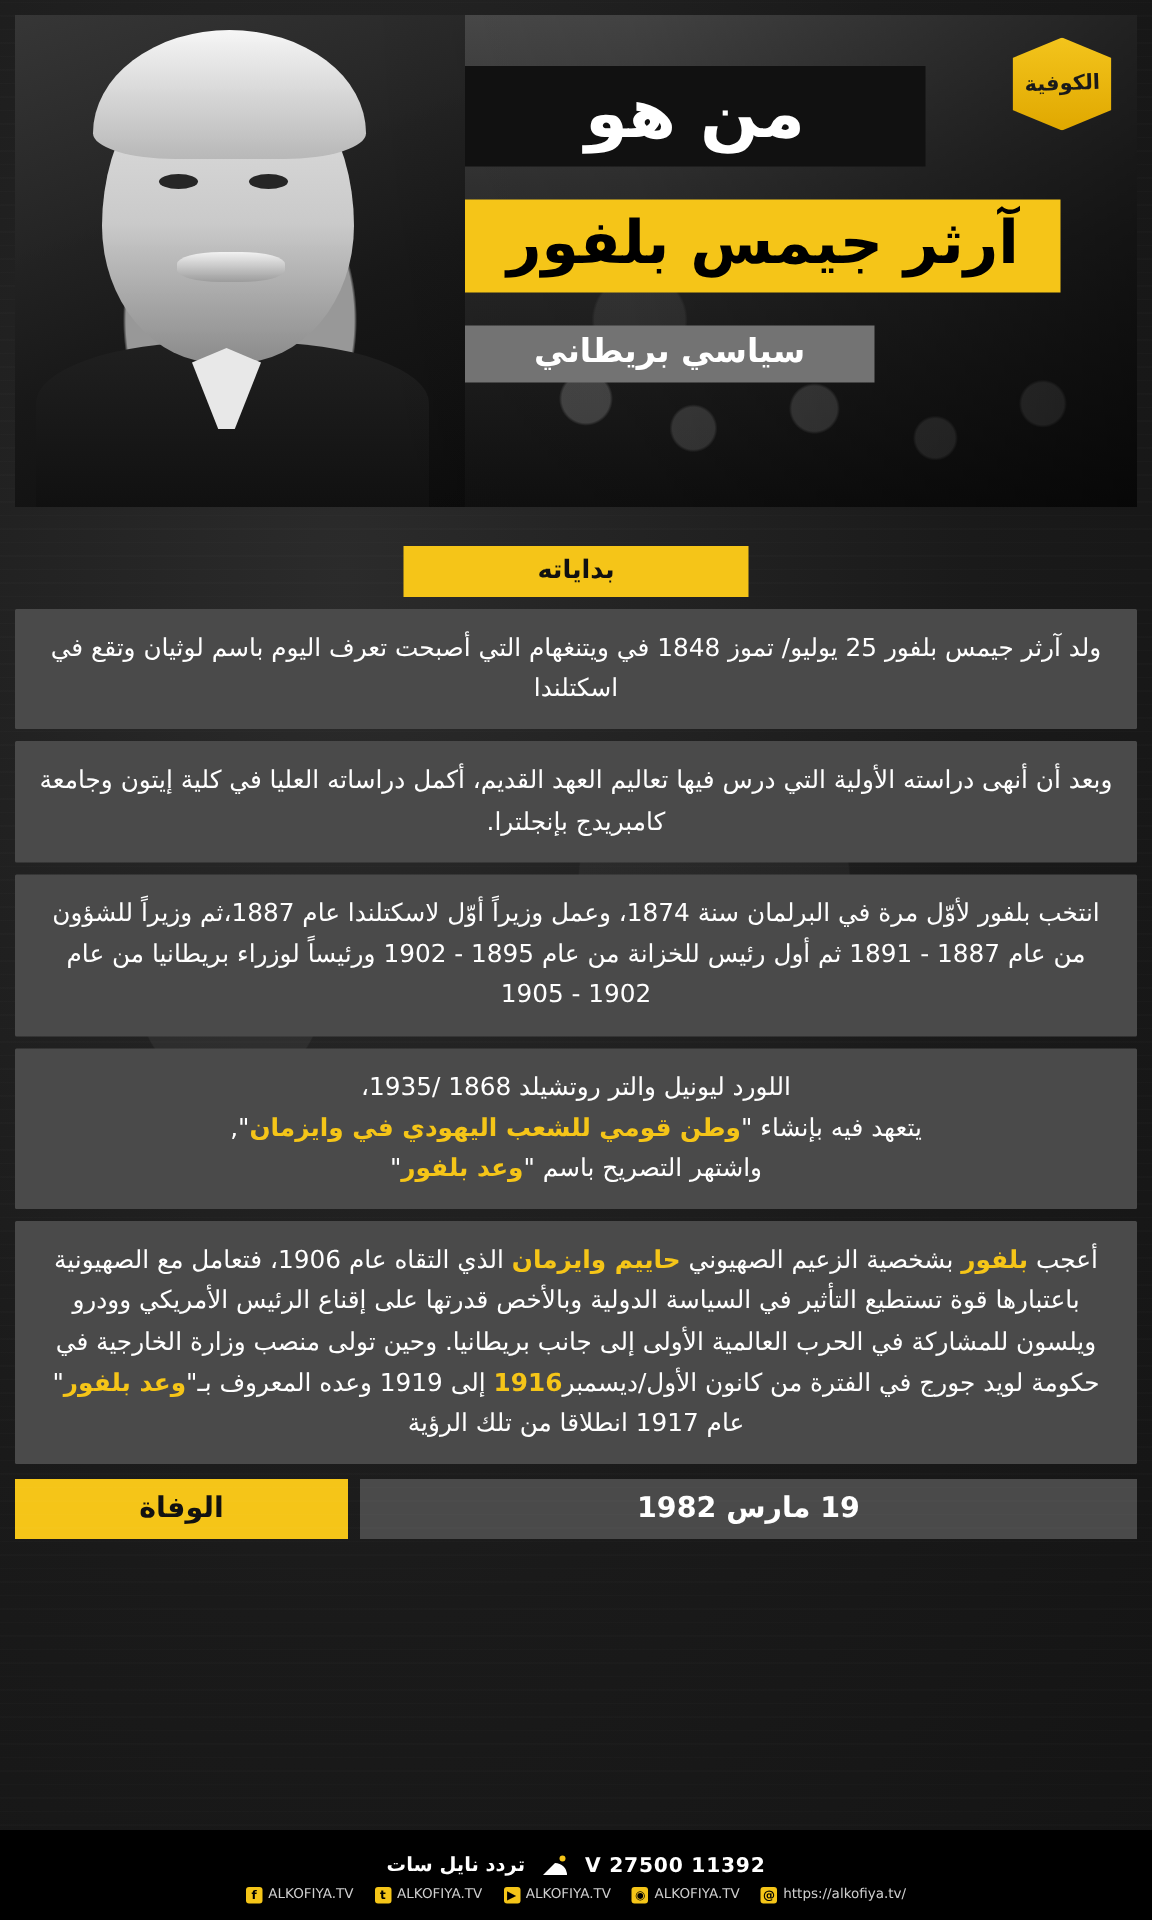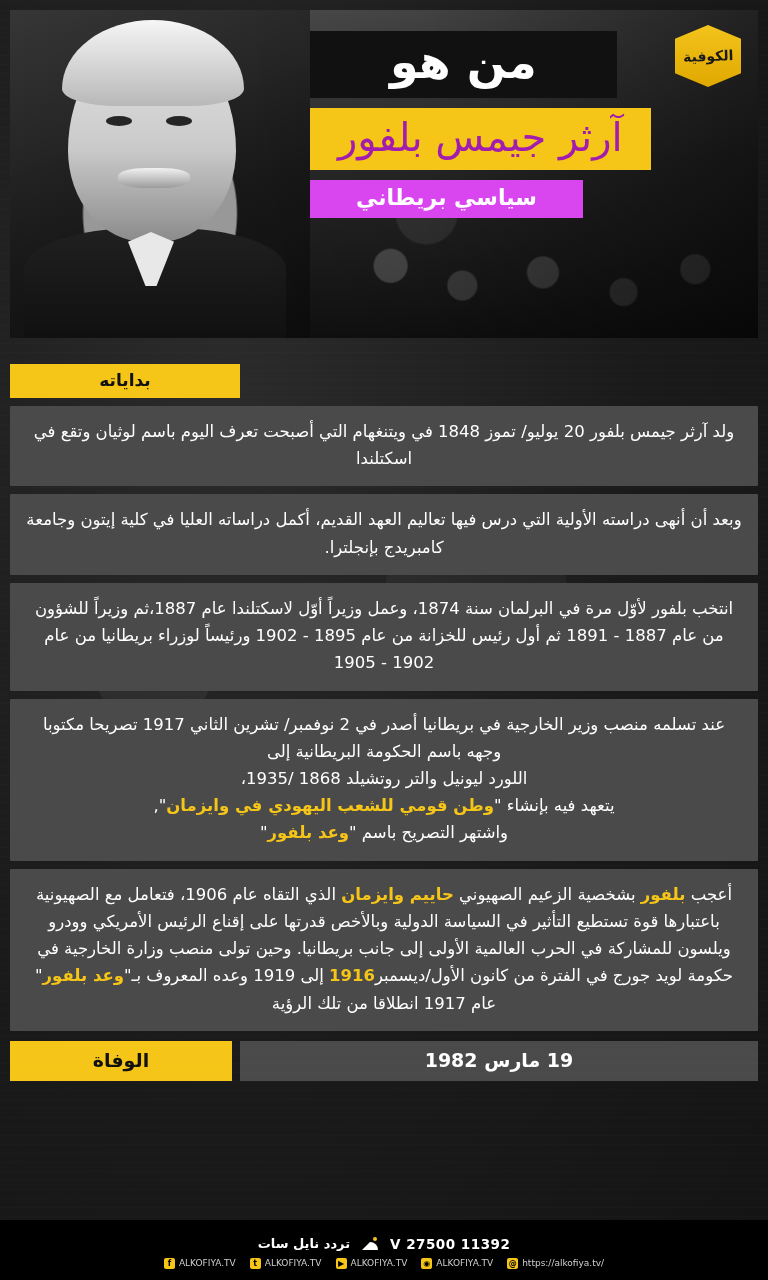--- a/index.html
+++ b/index.html
@@ -111,58 +111,58 @@
     clip-path: polygon(50% 0, 100% 22%, 100% 78%, 50% 100%, 0 78%, 0 22%);
     display: flex; align-items: center; justify-content: center;
   }
   #logo .logo-text {
     color: #1a1a1a; font-size: 14px; font-weight: bold;
     transform: rotate(-2deg);
   }
 
   .hero-titles {
     position: absolute;
-    right: 18px; top: 21px;
-    display: flex; flex-direction: column; align-items: flex-end; gap: 10px;
+    right: 18px; top: 34px;
+    display: flex; flex-direction: column; align-items: flex-end; gap: 22px;
     width: 430px;
   }
   .title-main {
     background: #111;
     color: #fff;
     font-size: 46px;
     font-weight: bold;
     padding: 6px 80px 10px 80px;
     letter-spacing: 1px;
     line-height: 1.1;
   }
   .title-name {
     background: #f5c518;
-    color: #a21caf;
+    color: #000000;
     font-size: 40px;
-    font-weight: normal;
+    font-weight: bold;
     padding: 6px 28px 10px 28px;
     line-height: 1.15;
     white-space: nowrap;
   }
   .title-sub {
-    background: #d946ef;
+    background: #737373;
     color: #fff;
     font-size: 22px;
     font-weight: bold;
     padding: 5px 46px 8px 46px;
   }
 
   
   #content {
     position: relative;
     padding: 16px 10px 0 10px;
   }
   .section-head {
     display: flex;
-    justify-content: flex-end;
+    justify-content: center;
     margin: 10px 0 8px 0;
   }
   .section-head .chip {
     background: #f5c518;
     color: #111;
     font-size: 17px;
     font-weight: bold;
     padding: 6px 24px 8px 24px;
     min-width: 230px;
     text-align: center;
@@ -273,31 +273,30 @@
       <div class="title-sub">سياسي بريطاني</div>
     </div>
   </div>
 
   <div id="content">
 
     <div class="section-head">
       <div class="chip">بداياته</div>
     </div>
     <div class="card">
-      <p>ولد آرثر جيمس بلفور 20 يوليو/ تموز 1848 في ويتنغهام التي أصبحت تعرف اليوم باسم لوثيان وتقع في اسكتلندا</p>
+      <p>ولد آرثر جيمس بلفور 25 يوليو/ تموز 1848 في ويتنغهام التي أصبحت تعرف اليوم باسم لوثيان وتقع في اسكتلندا</p>
     </div>
     <div class="card">
       <p>وبعد أن أنهى دراسته الأولية التي درس فيها تعاليم العهد القديم، أكمل دراساته العليا في كلية إيتون وجامعة كامبريدج بإنجلترا.</p>
     </div>
 
     <div class="card">
       <p>انتخب بلفور لأوّل مرة في البرلمان سنة 1874، وعمل وزيراً أوّل لاسكتلندا عام 1887،ثم وزيراً للشؤون من عام 1887 - 1891 ثم أول رئيس للخزانة من عام 1895 - 1902 ورئيساً لوزراء بريطانيا من عام 1902 - 1905</p>
     </div>
     <div class="card">
-      <p>عند تسلمه منصب وزير الخارجية في بريطانيا أصدر في 2 نوفمبر/ تشرين الثاني 1917 تصريحا مكتوبا وجهه باسم الحكومة البريطانية إلى</p>
       <p>اللورد ليونيل والتر روتشيلد 1868 /1935،</p>
       <p><span>يتعهد فيه بإنشاء "</span><span class="hl-yellow">وطن قومي للشعب اليهودي في وايزمان</span><span>",</span></p>
       <p><span>واشتهر التصريح باسم "</span><span class="hl-yellow">وعد بلفور</span><span>"</span></p>
     </div>
 
     <div class="card">
       <p><span>أعجب </span><span class="hl-yellow">بلفور</span><span> بشخصية الزعيم الصهيوني </span><span class="hl-yellow">حاييم وايزمان</span><span> الذي التقاه عام 1906، فتعامل مع الصهيونية باعتبارها قوة تستطيع التأثير في السياسة الدولية وبالأخص قدرتها على إقناع الرئيس الأمريكي وودرو ويلسون للمشاركة في الحرب العالمية الأولى إلى جانب بريطانيا. وحين تولى منصب وزارة الخارجية في حكومة لويد جورج في الفترة من كانون الأول/ديسمبر</span><span class="hl-yellow">1916</span><span> إلى 1919 وعده المعروف بـ"</span><span class="hl-yellow">وعد بلفور</span><span>" عام 1917 انطلاقا من تلك الرؤية</span></p>
     </div>
   </div>
 

